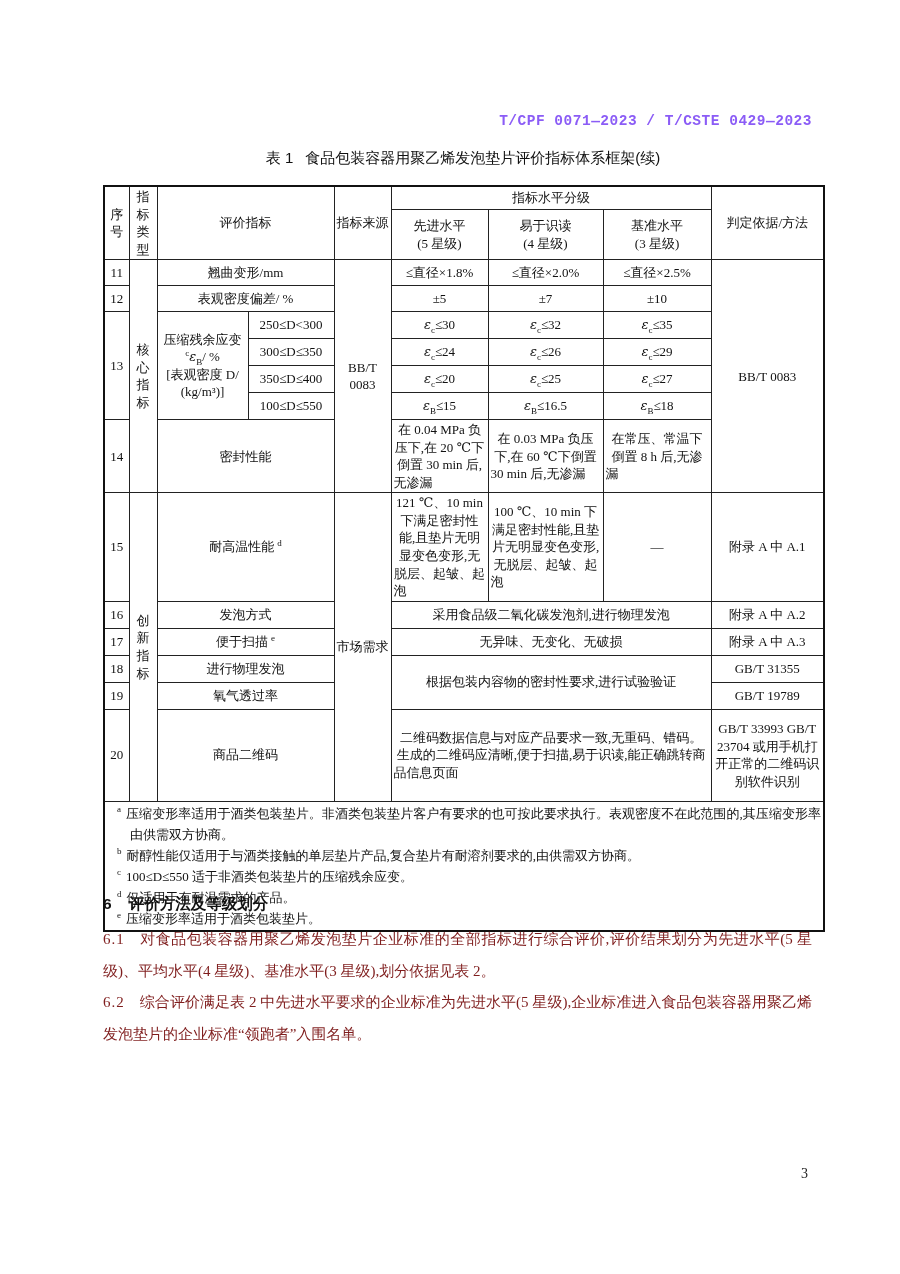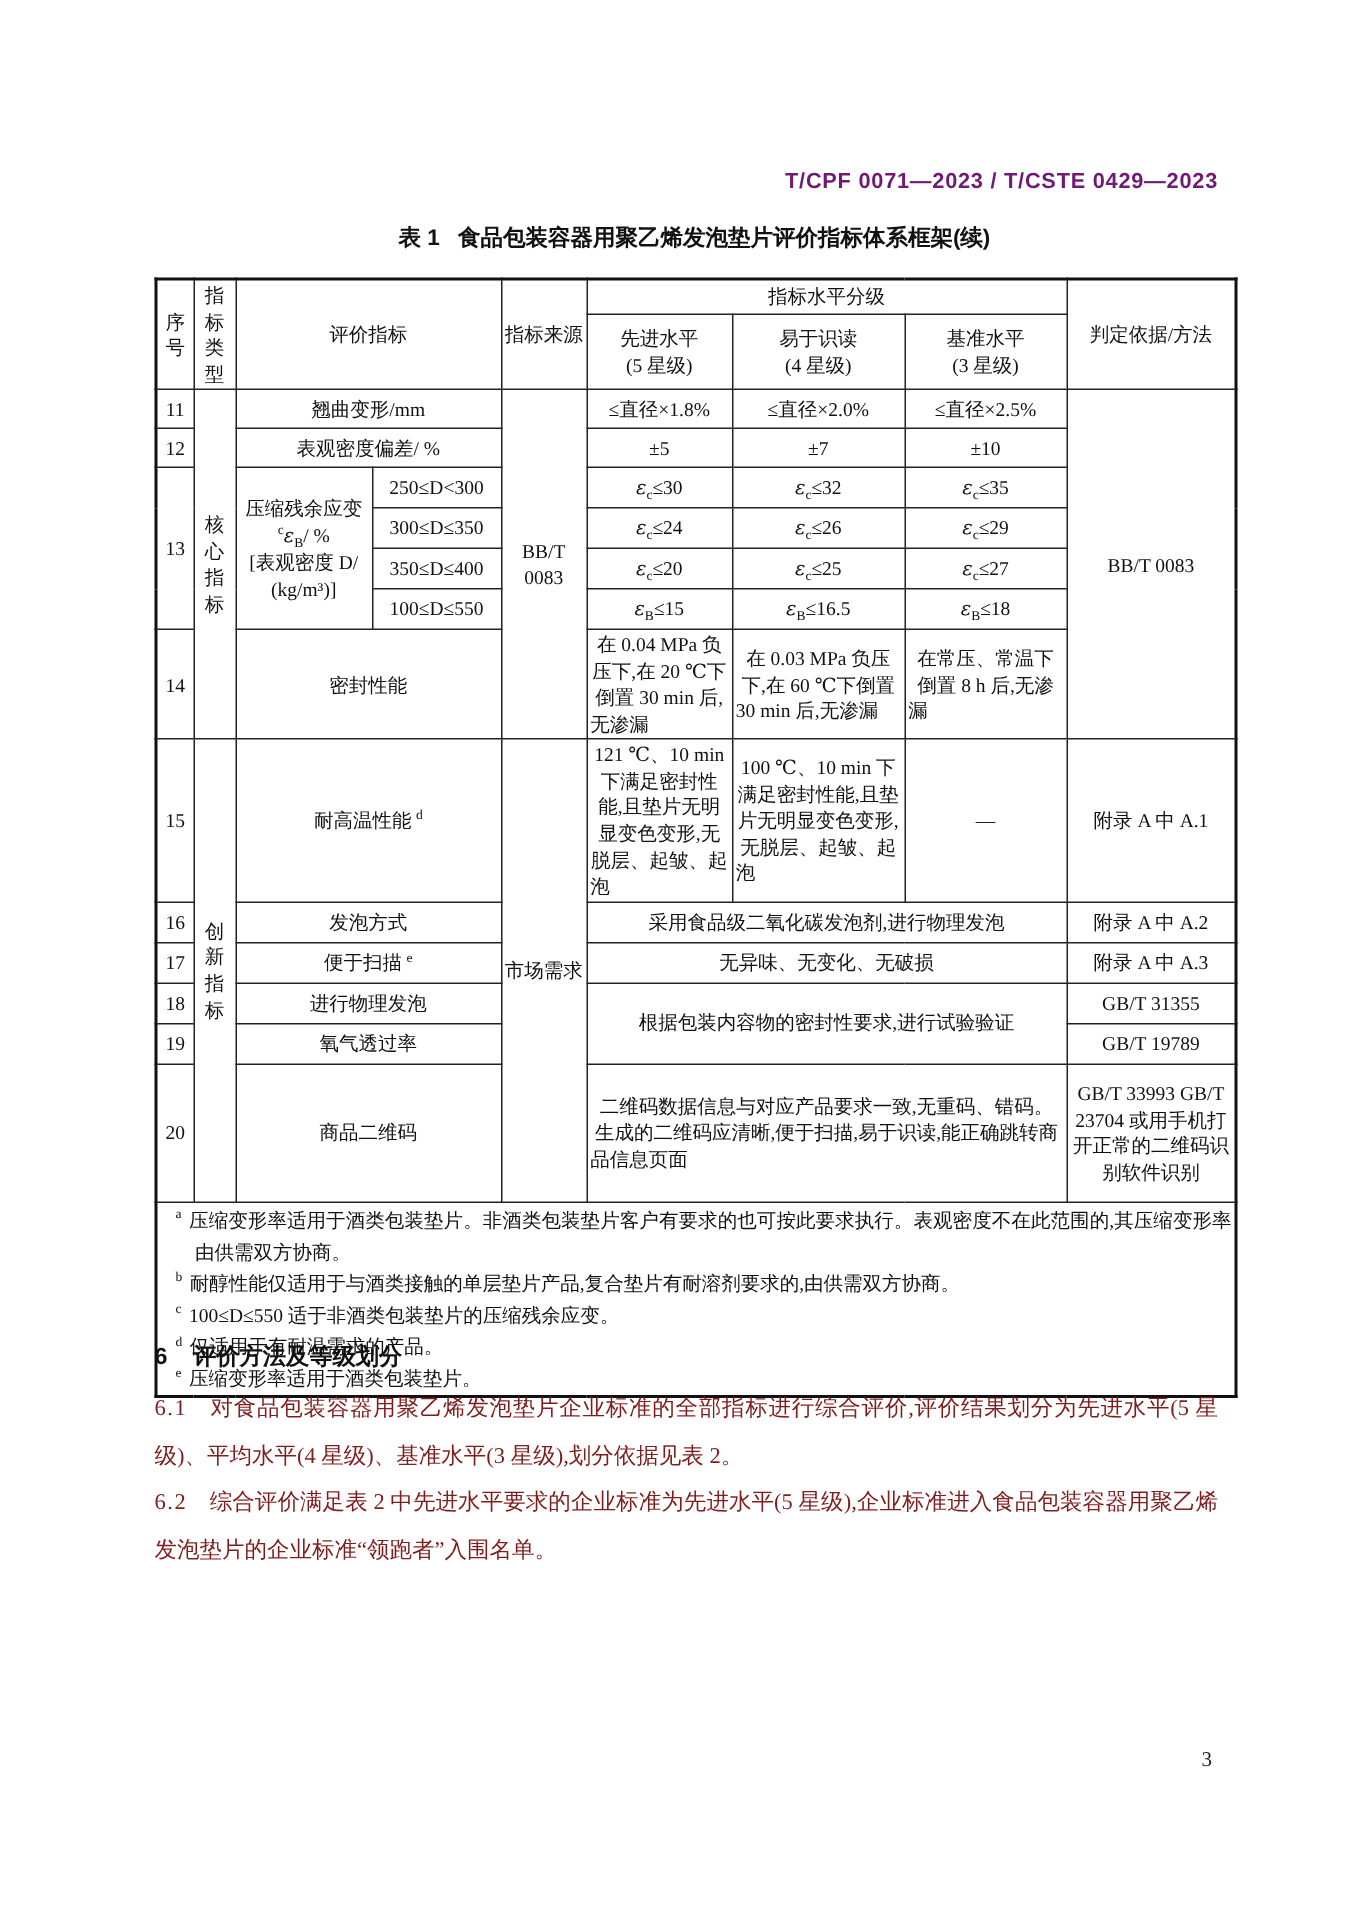--- a/index.html
+++ b/index.html
@@ -6,25 +6,25 @@
   body {
     width:900px; height:1274px; position:relative; background:#ffffff;
     font-family:"Liberation Serif","DejaVu Serif",serif; color:#1c1c1c;
     -webkit-font-smoothing:antialiased;
   }
   .page { position:absolute; inset:0; background:#fff; overflow:hidden; }
 
   .docref {
     position:absolute; top:113px; left:103px; width:709px;
     text-align:right; font-size:14.5px; letter-spacing:.5px;
-    font-family:Liberation Sans, sans-serif; font-weight:600; color:#701a75;
+    font-family:Liberation Mono, monospace; font-weight:600; color:#8b5cf6;
   }
   .tabletitle {
     position:absolute; top:149px; left:103px; width:720px; text-align:center;
-    font-family:"Liberation Sans","DejaVu Sans",sans-serif; font-weight:bold; font-size:15px; color:#111;
+    font-family:"Liberation Sans","DejaVu Sans",sans-serif; font-weight:normal; font-size:15px; color:#111;
   }
   .tabletitle .tprefix { margin-right:12px; }
 
   table.main {
     position:absolute; left:103px; top:185px; width:720px;
     border-collapse:collapse; table-layout:fixed;
     border:2px solid #111;
   }
   table.main td {
     border:1px solid #222; text-align:center; vertical-align:middle;

